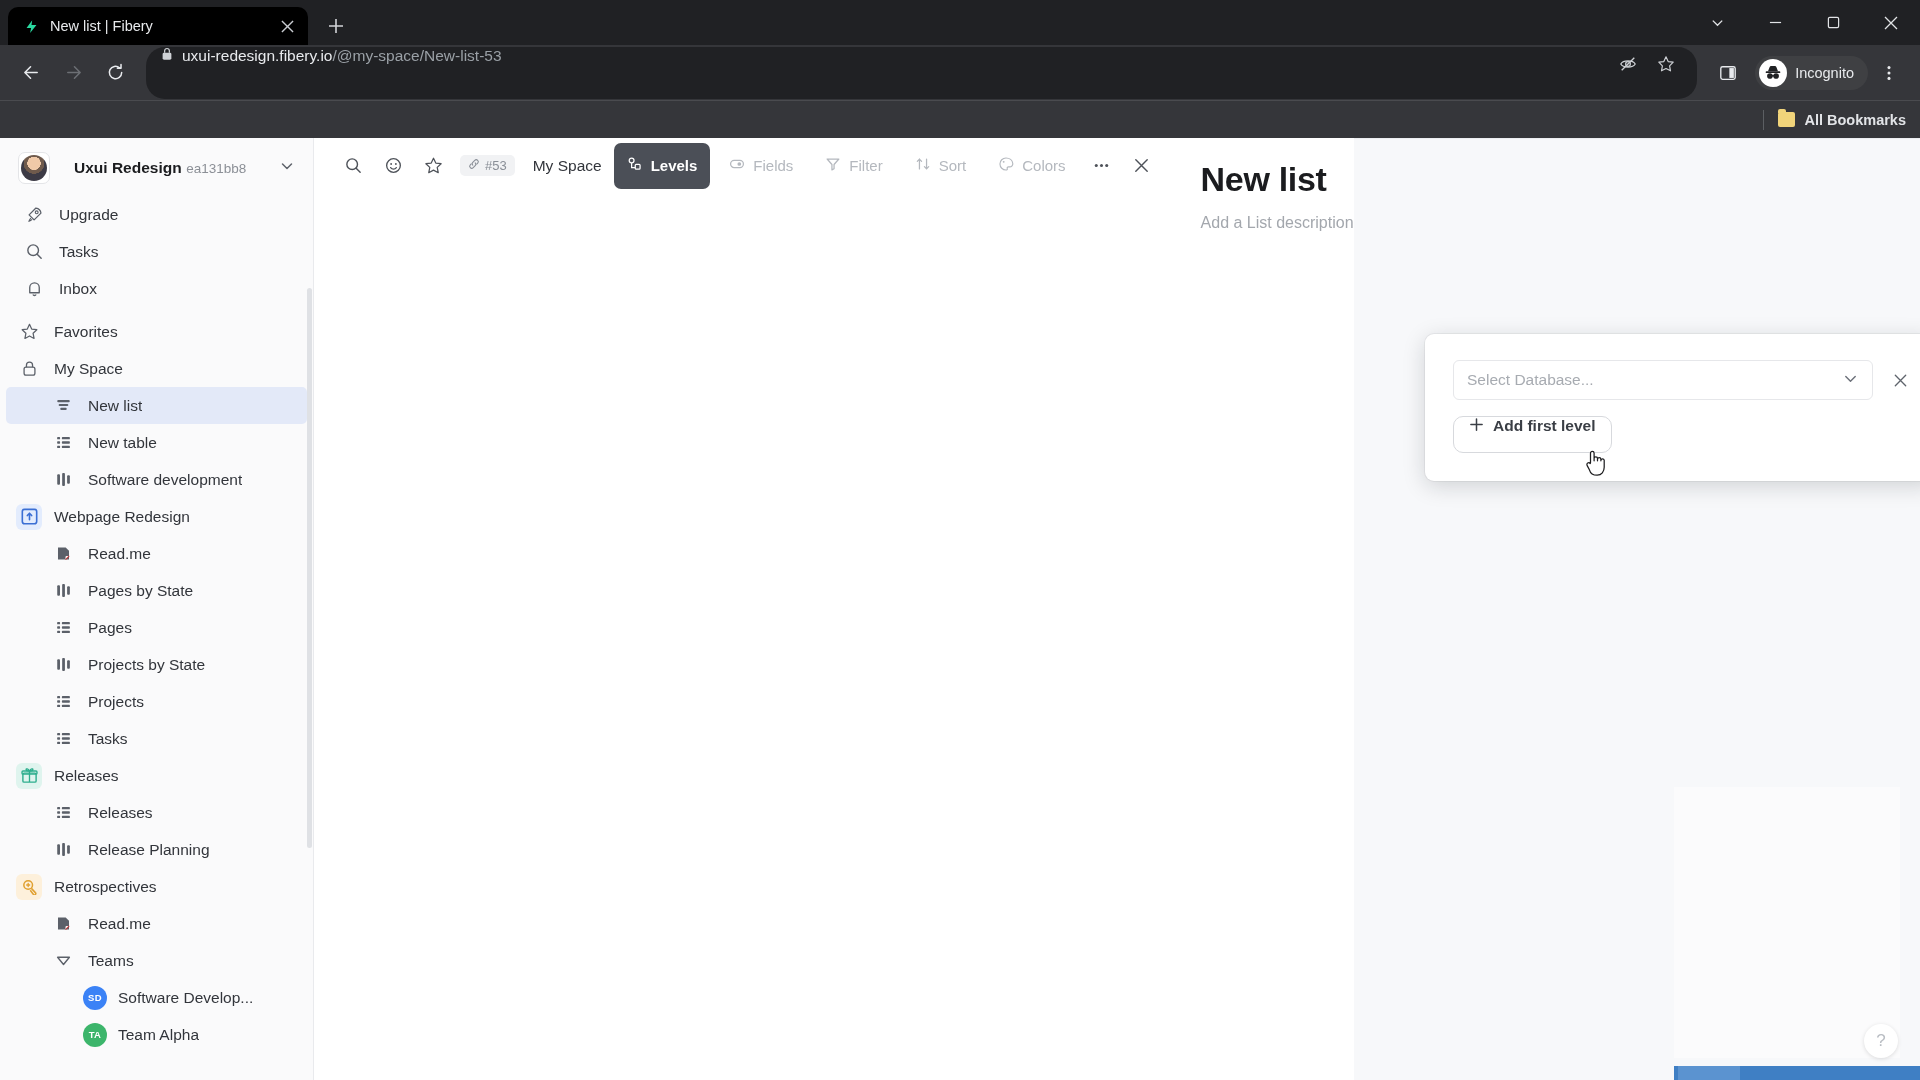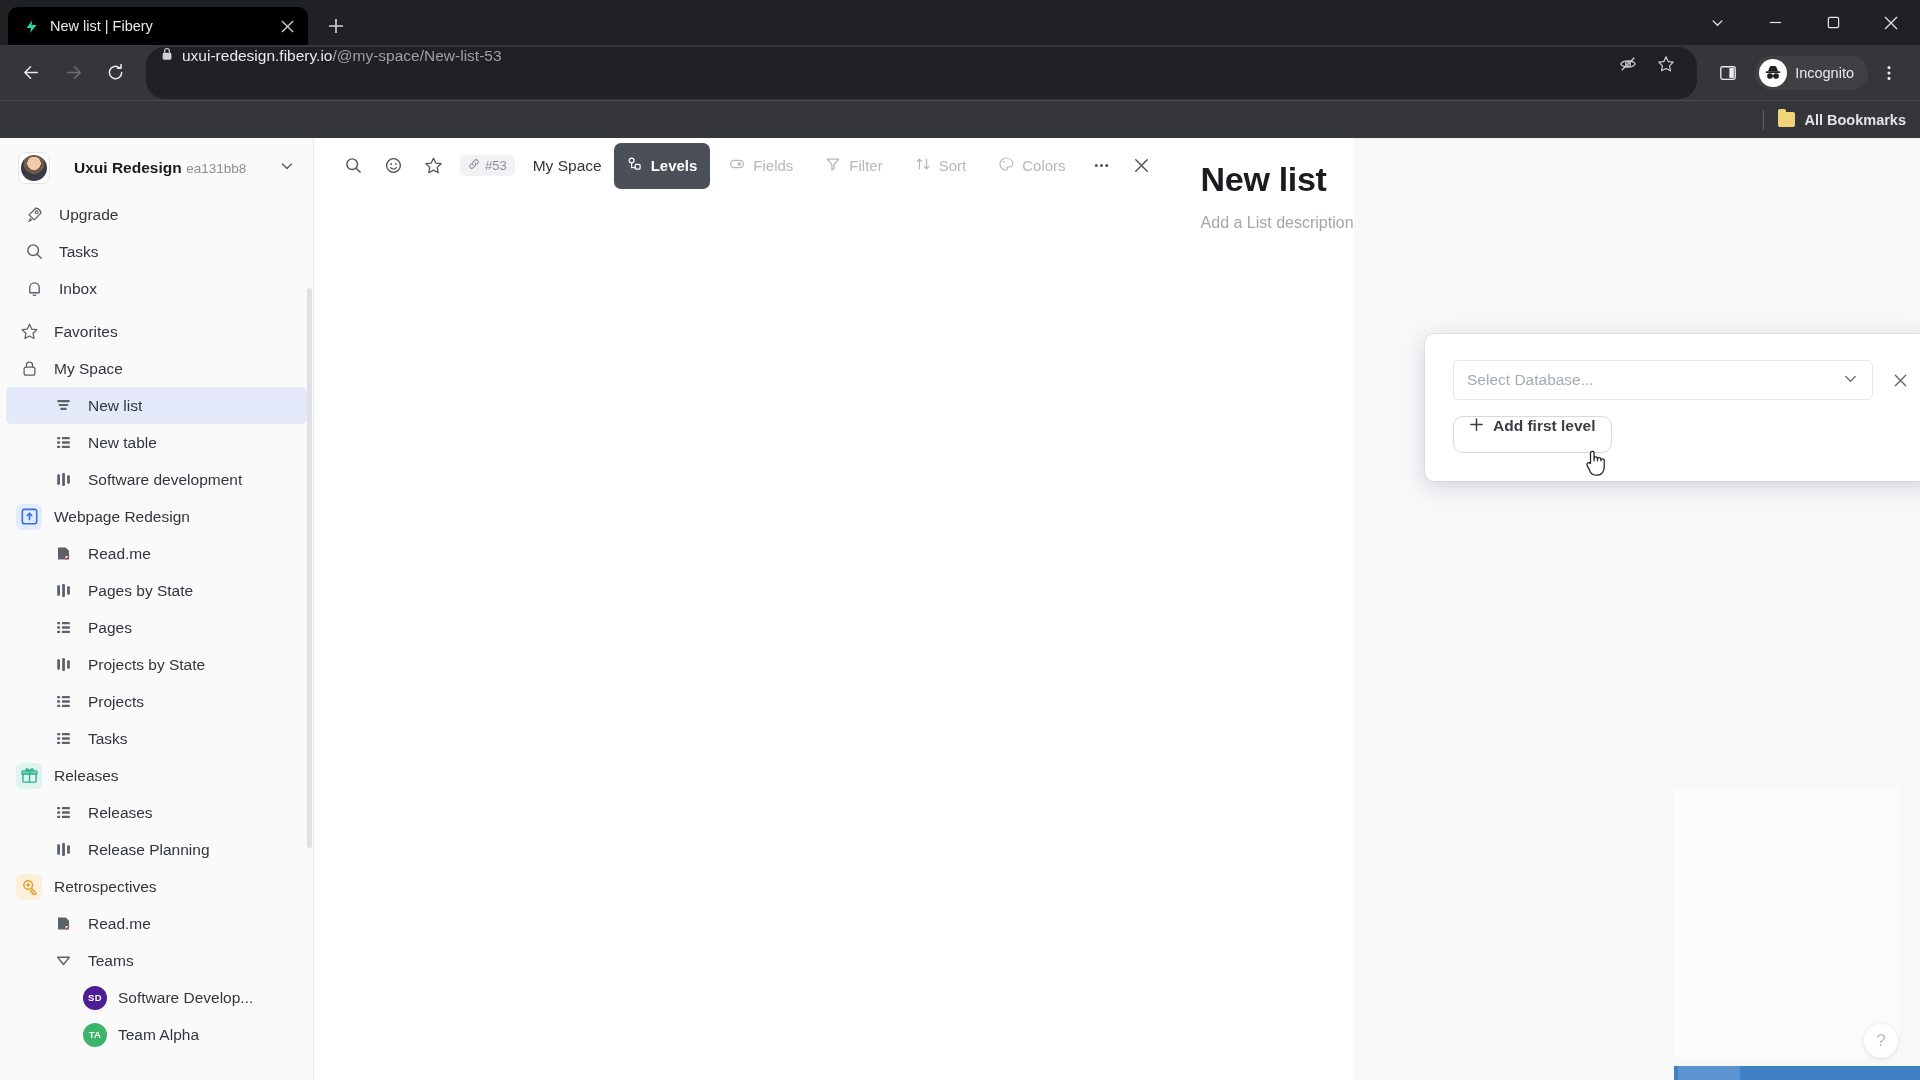--- a/index.html
+++ b/index.html
@@ -147,21 +147,21 @@
   }
   .sp-badge.blue { background: #e3ecfd; }
   .sp-badge.teal { background: #dff4ee; }
   .sp-badge.amber { background: #fdf0db; }
 
   .team-av {
     width: 24px; height: 24px; border-radius: 50%; flex: 0 0 24px;
     display: flex; align-items: center; justify-content: center;
     font-size: 9.5px; font-weight: bold; color: #fff; letter-spacing: .3px;
   }
-  .team-av.sd { background: #4c1d95; }
+  .team-av.sd { background: #3b82f6; }
   .team-av.ta { background: #3cb56b; }
 
   .sb-scroll {
     position: absolute; right: 1px; top: 150px; width: 5px; height: 560px;
     background: #dfe1e5; border-radius: 3px;
   }
 
   
   .main { flex: 1; display: flex; flex-direction: row; position: relative; min-width: 0; background:#fff; }
   .main-toolbar {

